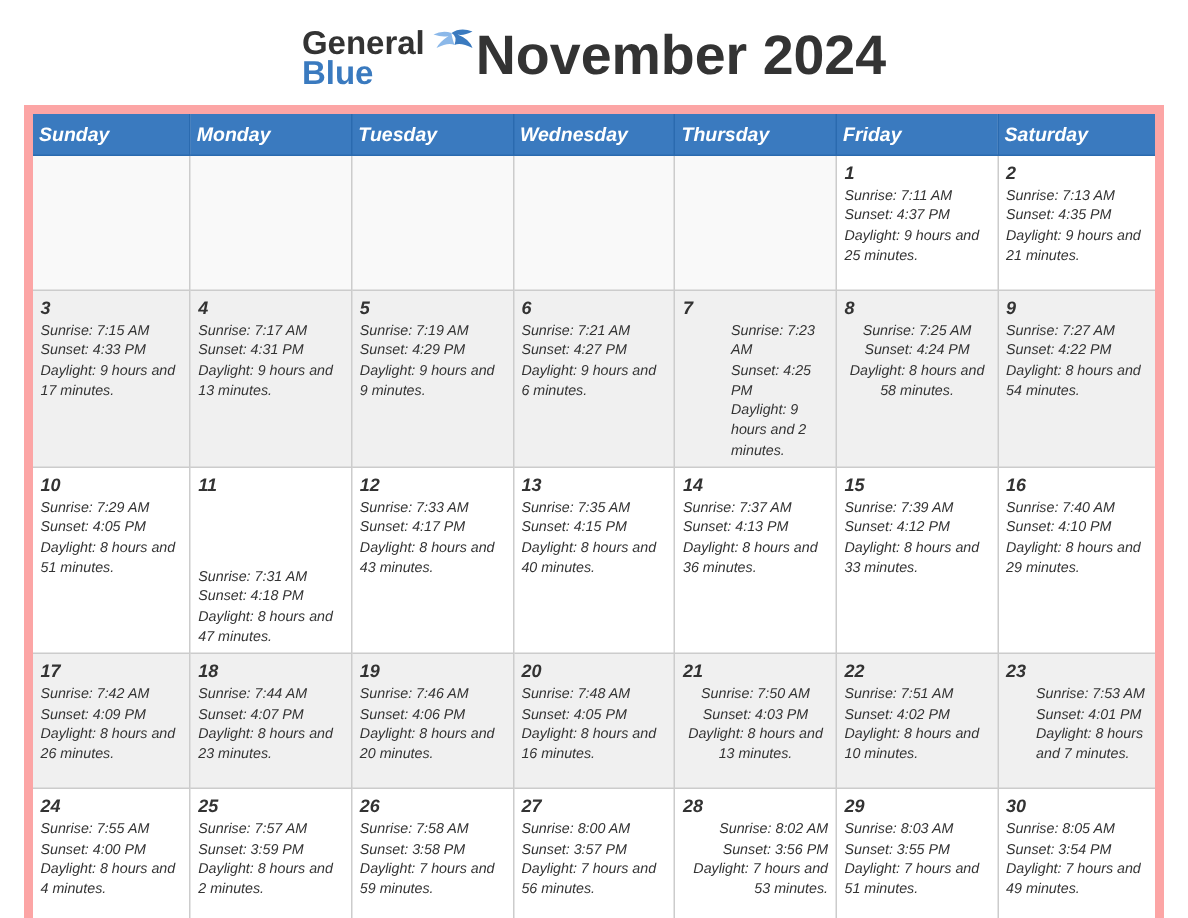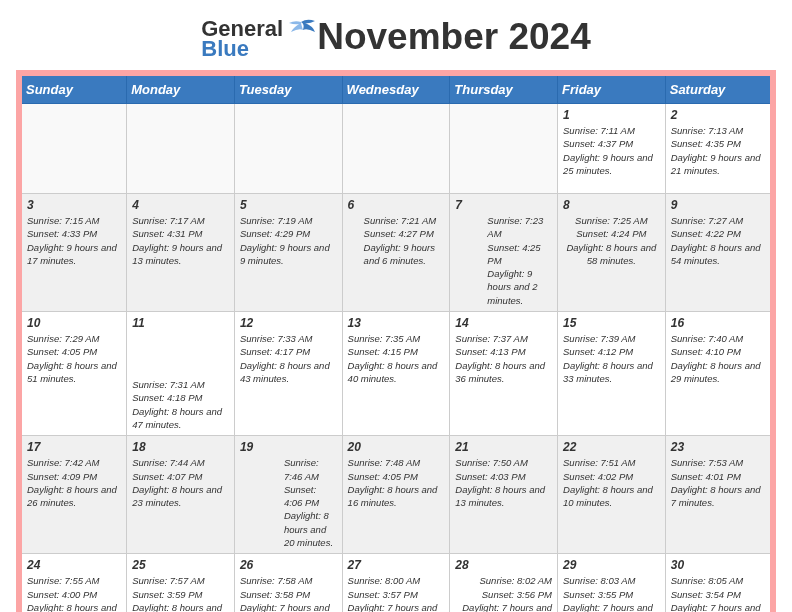--- a/index.html
+++ b/index.html
@@ -153,21 +153,21 @@
 Daylight: 9 hours and 13 minutes.</div>
         </td>
         <td class="shaded">
           <span class="day-num">5</span>
           <div class="day-info" style="white-space: pre-line;">Sunrise: 7:19 AM
 Sunset: 4:29 PM
 Daylight: 9 hours and 9 minutes.</div>
         </td>
         <td class="shaded">
           <span class="day-num">6</span>
-          <div class="day-info" style="white-space: pre-line; margin-left: 16px;">Sunrise: 7:21 AM
+          <div class="day-info" style="white-space: pre-line;">Sunrise: 7:21 AM
 Sunset: 4:27 PM
 Daylight: 9 hours and 6 minutes.</div>
         </td>
         <td class="shaded">
           <span class="day-num">7</span>
           <div class="day-info" style="white-space: pre-line; margin-left: 32px;">Sunrise: 7:23 AM
 Sunset: 4:25 PM
 Daylight: 9 hours and 2 minutes.</div>
         </td>
         <td class="shaded">
@@ -235,45 +235,45 @@
 Daylight: 8 hours and 26 minutes.</div>
         </td>
         <td class="shaded">
           <span class="day-num">18</span>
           <div class="day-info" style="white-space: pre-line;">Sunrise: 7:44 AM
 Sunset: 4:07 PM
 Daylight: 8 hours and 23 minutes.</div>
         </td>
         <td class="shaded">
           <span class="day-num">19</span>
-          <div class="day-info" style="white-space: pre-line; margin-left: 44px;">Sunrise: 7:46 AM
+          <div class="day-info" style="white-space: pre-line;">Sunrise: 7:46 AM
 Sunset: 4:06 PM
 Daylight: 8 hours and 20 minutes.</div>
         </td>
         <td class="shaded">
           <span class="day-num">20</span>
           <div class="day-info" style="white-space: pre-line;">Sunrise: 7:48 AM
 Sunset: 4:05 PM
 Daylight: 8 hours and 16 minutes.</div>
         </td>
         <td class="shaded">
           <span class="day-num">21</span>
-          <div class="day-info" style="white-space: pre-line;">Sunrise: 7:50 AM
+          <div class="day-info" style="white-space: pre-line; text-align: center;">Sunrise: 7:50 AM
 Sunset: 4:03 PM
 Daylight: 8 hours and 13 minutes.</div>
         </td>
         <td class="shaded">
           <span class="day-num">22</span>
           <div class="day-info" style="white-space: pre-line;">Sunrise: 7:51 AM
 Sunset: 4:02 PM
 Daylight: 8 hours and 10 minutes.</div>
         </td>
         <td class="shaded">
           <span class="day-num">23</span>
-          <div class="day-info" style="white-space: pre-line;">Sunrise: 7:53 AM
+          <div class="day-info" style="white-space: pre-line; margin-left: 20px;">Sunrise: 7:53 AM
 Sunset: 4:01 PM
 Daylight: 8 hours and 7 minutes.</div>
         </td>
       </tr>
       <tr>
         <td>
           <span class="day-num">24</span>
           <div class="day-info" style="white-space: pre-line;">Sunrise: 7:55 AM
 Sunset: 4:00 PM
 Daylight: 8 hours and 4 minutes.</div>

